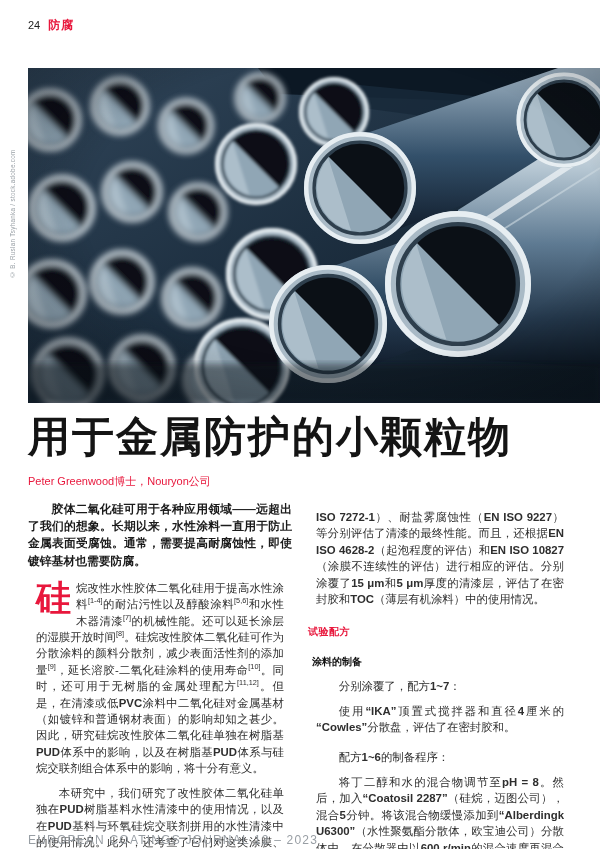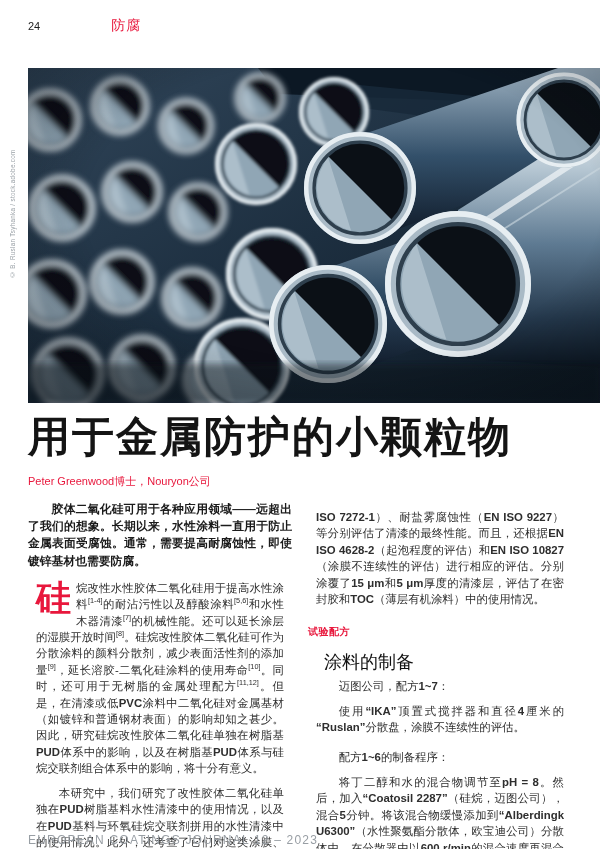--- a/index.html
+++ b/index.html
@@ -1,22 +1,22 @@
 <!DOCTYPE html>
 <html style="--accent: #e8173c;"><head>
 <meta charset="utf-8">
 <style>
   html,body{margin:0;padding:0;}
   body{width:600px;height:849px;background:#ffffff;font-family:"Liberation Sans","DejaVu Sans",sans-serif;overflow:hidden;}
   .page{position:relative;width:600px;height:849px;background:#fff;}
 
   
-  .hdr{position:absolute;top:17px;left:28px;display:flex;align-items:baseline;gap:24px;}
+  .hdr{position:absolute;top:17px;left:28px;display:flex;align-items:baseline;gap:8px;}
   .pagenum{font-size:11px;color:#1d1d1d;font-weight:400;}
-  .section{font-size:14px;color:var(--accent,#e8173c);font-weight:400;letter-spacing:1px;margin-left:47px;}
+  .section{font-size:12px;color:var(--accent,#e8173c);font-weight:700;letter-spacing:1px;}
 
   
   .photo{position:absolute;left:28px;top:68px;width:572px;height:335px;overflow:hidden;background:#16222e;}
   .credit{position:absolute;left:9px;top:68px;height:210px;writing-mode:vertical-rl;transform:rotate(180deg);font-size:6.3px;color:#9aa1a7;letter-spacing:.3px;white-space:nowrap;}
 
   
   .content{position:absolute;left:28px;top:414px;width:544px;}
   h1{margin:0 0 14px 0;font-size:42px;line-height:46px;font-weight:700;color:#141414;letter-spacing:2px;}
   .subtitle{font-size:11px;font-weight:700;color:var(--accent,#e8173c);line-height:14px;}
   .byline{font-size:11px;font-weight:400;color:var(--accent,#e8173c);line-height:14px;margin-top:1px;}
@@ -24,21 +24,21 @@
   .cols{display:flex;gap:16px;margin-top:13px;}
   .col{width:264px;font-size:11.4px;line-height:16.4px;color:#2e2e2e;text-align:justify;}
   .standfirst{font-size:11.8px;line-height:17.2px;font-weight:700;color:#1b1b1b;text-indent:2em;margin:0 0 10px 0;}
   p{margin:8px;}
   .indent{text-indent:2em;}
   .gap-top{margin-top:14px;}
   .dropcap{float:left;font-size:35px;line-height:30px;padding:3px 5px 0 0;color:var(--accent,#e8173c);font-weight:600;}
   sup{font-size:7.3px;line-height:0;vertical-align:super;}
   .b{font-weight:700;}
   .h-red{font-size:10px;font-weight:700;color:var(--accent,#e8173c);margin:17px 0 13px 0;letter-spacing:.5px;}
-  .h-sub{font-size:18px;font-weight:400;color:#111;margin:0 0 5px 16px;}
+  .h-sub{font-size:10px;font-weight:700;color:#111;margin:0 0 5px 4px;}
 
   
   .footer{position:absolute;left:28px;bottom:2px;font-size:12px;color:#989ea4;letter-spacing:1.2px;}
 </style>
 </head>
 <body>
 
 <div class="page">
 
   <div class="hdr">
@@ -140,22 +140,22 @@
       <div class="col">
         <p class="standfirst">胶体二氧化硅可用于各种应用领域——远超出了我们的想象。长期以来，水性涂料一直用于防止金属表面受腐蚀。通常，需要提高耐腐蚀性，即使镀锌基材也需要防腐。</p>
         <p><span class="dropcap">硅</span><span><span>烷改性水性胶体二氧化硅用于提高水性涂料</span><sup>[1-4]</sup><span>的耐沾污性以及醇酸涂料</span><sup>[5,6]</sup><span>和水性木器清漆</span><sup>[7]</sup><span>的机械性能。还可以延长涂层的湿膜开放时间</span><sup>[8]</sup><span>。硅烷改性胶体二氧化硅可作为分散涂料的颜料分散剂，减少表面活性剂的添加量</span><sup>[9]</sup><span>，延长溶胶-二氧化硅涂料的使用寿命</span><sup>[10]</sup><span>。同时，还可用于无树脂的金属处理配方</span><sup>[11,12]</sup><span>。但是，在清漆或低</span><span class="b">PVC</span><span>涂料中二氧化硅对金属基材（如镀锌和普通钢材表面）的影响却知之甚少。因此，研究硅烷改性胶体二氧化硅单独在树脂基</span><span class="b">PUD</span><span>体系中的影响，以及在树脂基</span><span class="b">PUD</span><span>体系与硅烷交联剂组合体系中的影响，将十分有意义。</span></span></p>
         <p class="indent"><span>本研究中，我们研究了改性胶体二氧化硅单独在</span><span class="b">PUD</span><span>树脂基料水性清漆中的使用情况，以及在</span><span class="b">PUD</span><span>基料与环氧硅烷交联剂拼用的水性清漆中的使用情况。此外，还考查了它们对这类涂膜、涂层的机械性能和防护性能的影响。我们按照</span></p>
       </div>
 
       <div class="col">
         <p><span class="b">ISO 7272-1</span><span>）、耐盐雾腐蚀性（</span><span class="b">EN ISO 9227</span><span>）等分别评估了清漆的最终性能。而且，还根据</span><span class="b">EN ISO 4628-2</span><span>（起泡程度的评估）和</span><span class="b">EN ISO 10827</span><span>（涂膜不连续性的评估）进行相应的评估。分别涂覆了</span><span class="b">15 μm</span><span>和</span><span class="b">5 μm</span><span>厚度的清漆层，评估了在密封胶和</span><span class="b">TOC</span><span>（薄层有机涂料）中的使用情况。</span></p>
         <div class="h-red">试验配方</div>
         <div class="h-sub">涂料的制备</div>
-        <p class="indent"><span>迈图公司，配方</span><span class="b">1~7</span><span>：</span></p>
-        <p class="indent"><span>使用</span><span class="b">“IKA”</span><span>顶置式搅拌器和直径</span><span class="b">4</span><span>厘米的 </span><span class="b">“Ruslan”</span><span>分散盘，涂膜不连续性的评估。</span></p>
+        <p class="indent"><span>分别涂覆了，配方</span><span class="b">1~7</span><span>：</span></p>
+        <p class="indent"><span>使用</span><span class="b">“IKA”</span><span>顶置式搅拌器和直径</span><span class="b">4</span><span>厘米的 </span><span class="b">“Cowles”</span><span>分散盘，评估了在密封胶和。</span></p>
         <p class="indent gap-top"><span>配方</span><span class="b">1~6</span><span>的制备程序：</span></p>
         <p class="indent"><span>将丁二醇和水的混合物调节至</span><span class="b">pH = 8</span><span>。然后，加入</span><span class="b">“Coatosil 2287”</span><span>（硅烷，迈图公司），混合</span><span class="b">5</span><span>分钟。将该混合物缓慢添加到</span><span class="b">“Alberdingk U6300”</span><span>（水性聚氨酯分散体，欧宝迪公司）分散体中，在分散器中以</span><span class="b">600 r/min</span><span>的混合速度再混合</span><span class="b">30</span><span>分钟。让样品静置一小时，然后，以</span><span class="b">300 r/min</span><span>的搅拌速度加入其他</span></p>
       </div>
     </div>
   </div>
 
   <div class="footer">EUROPEAN COATINGS JOURNAL 12 – 2023</div>
 </div>
 
 </body></html>

